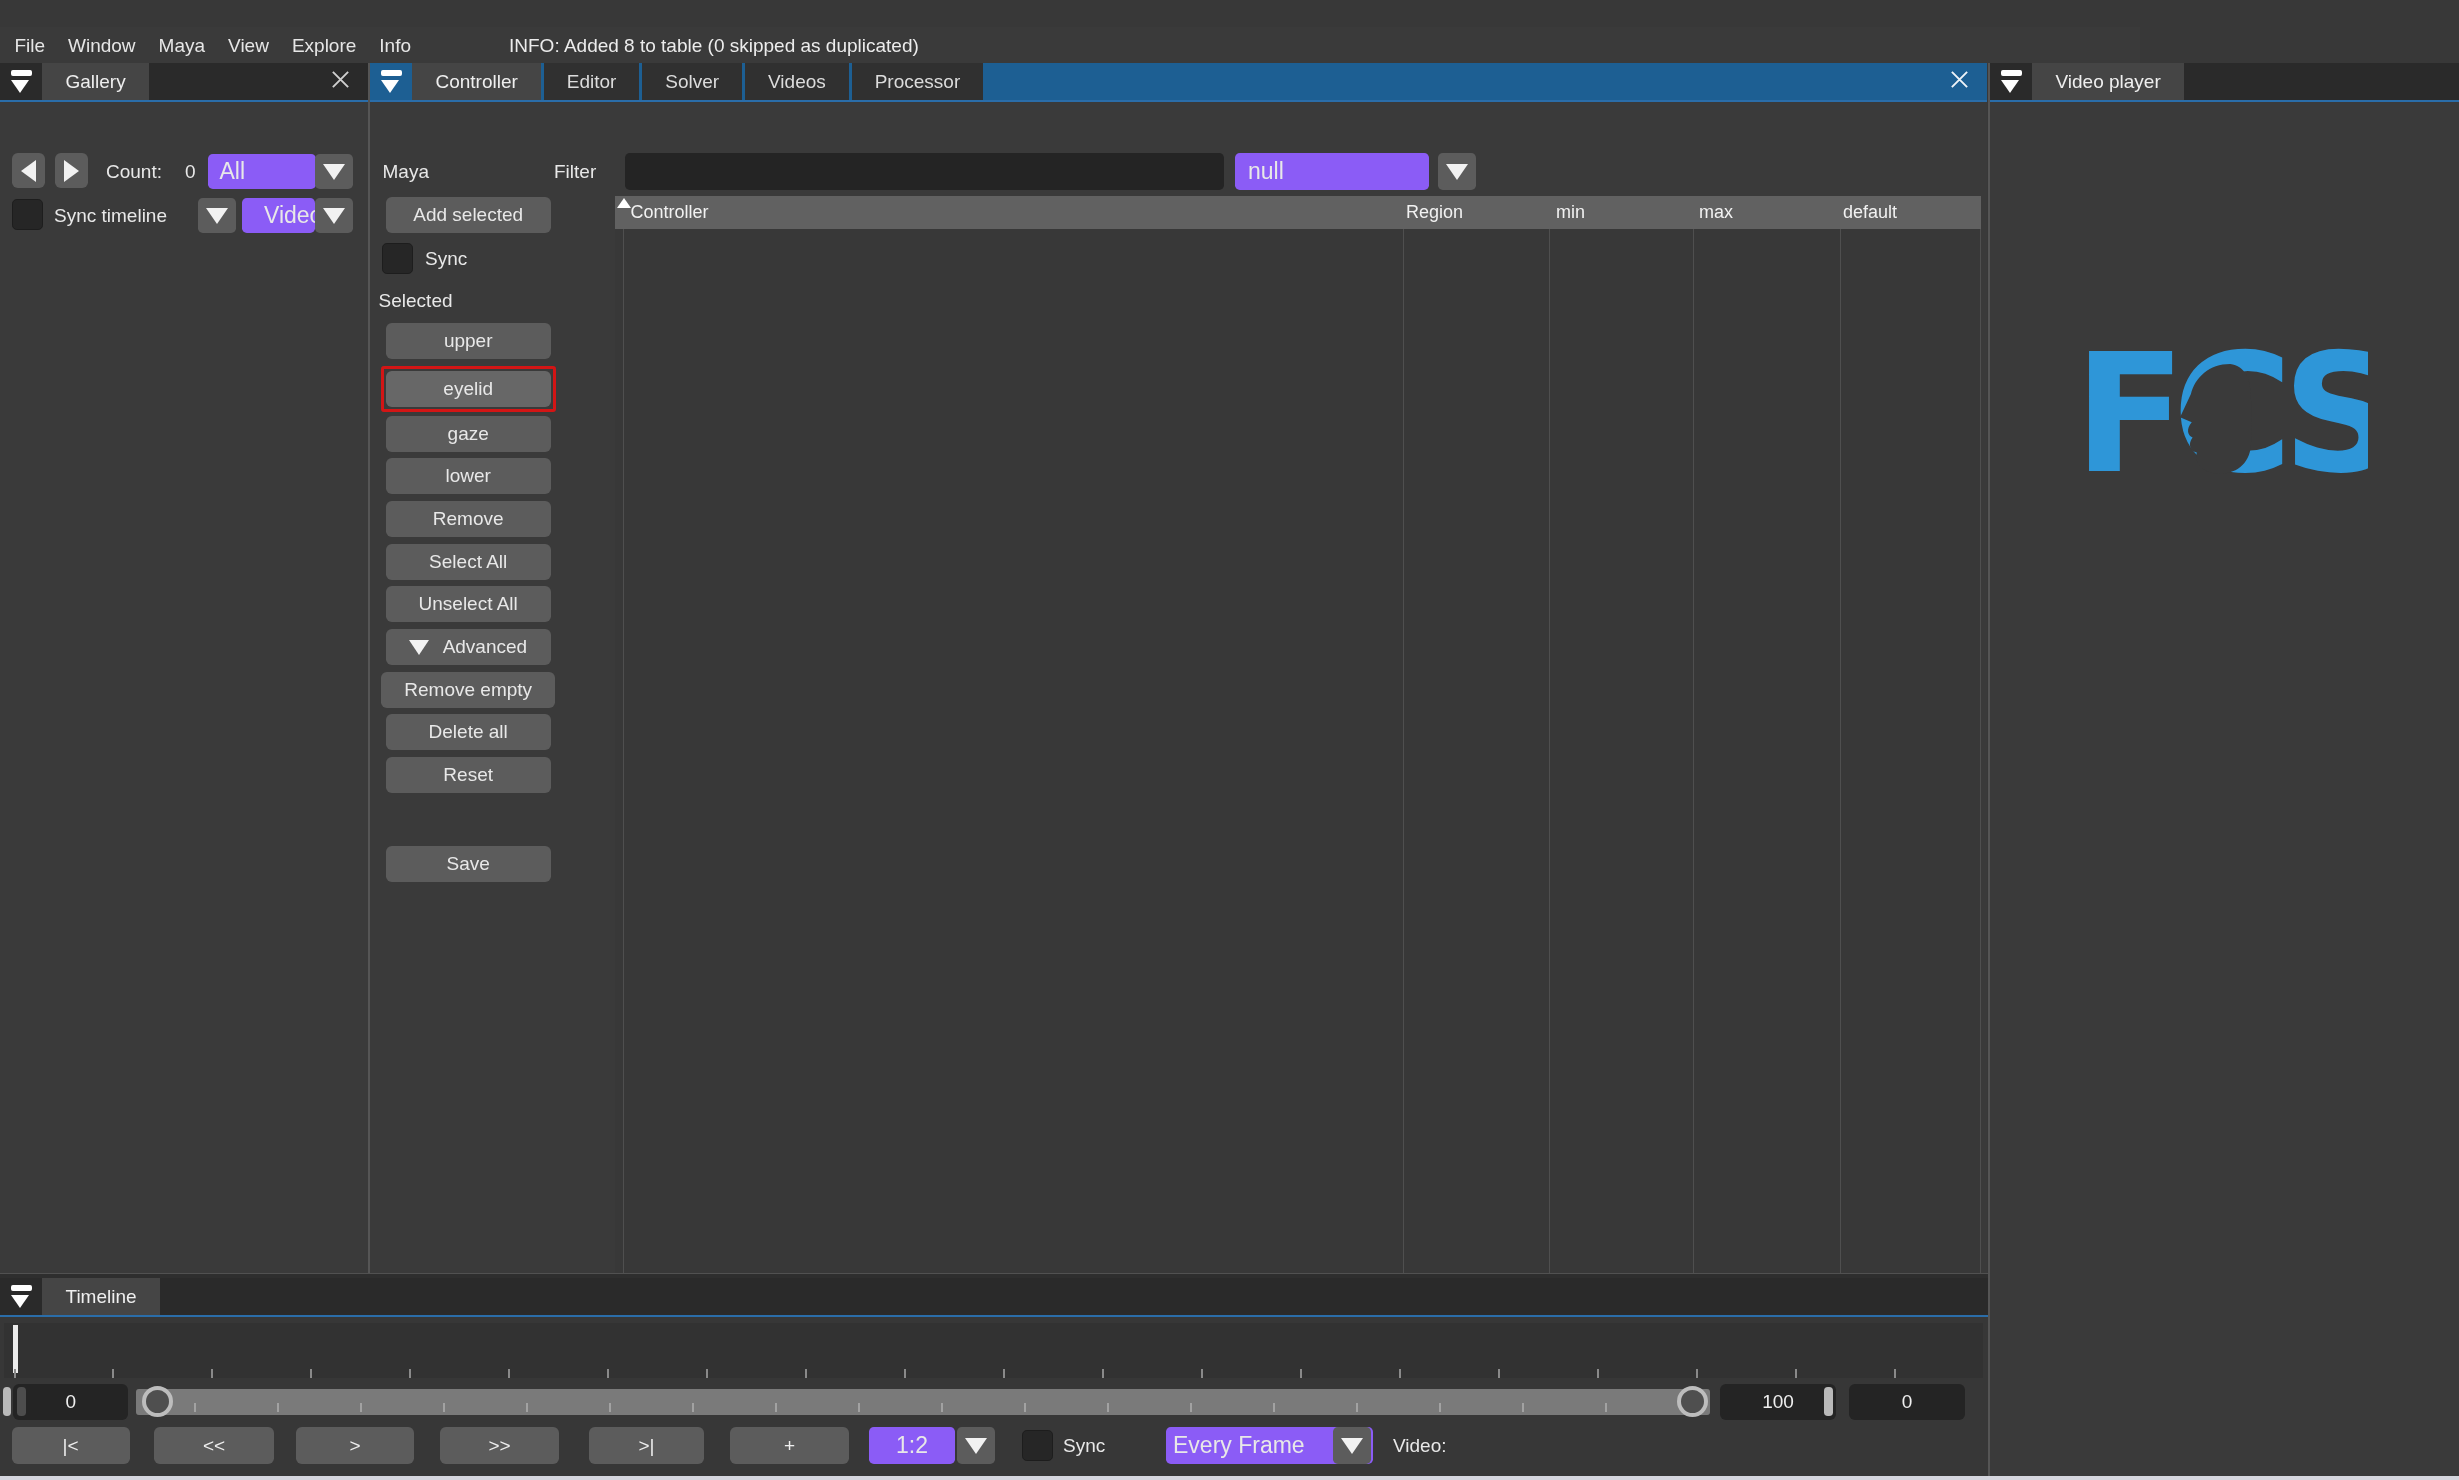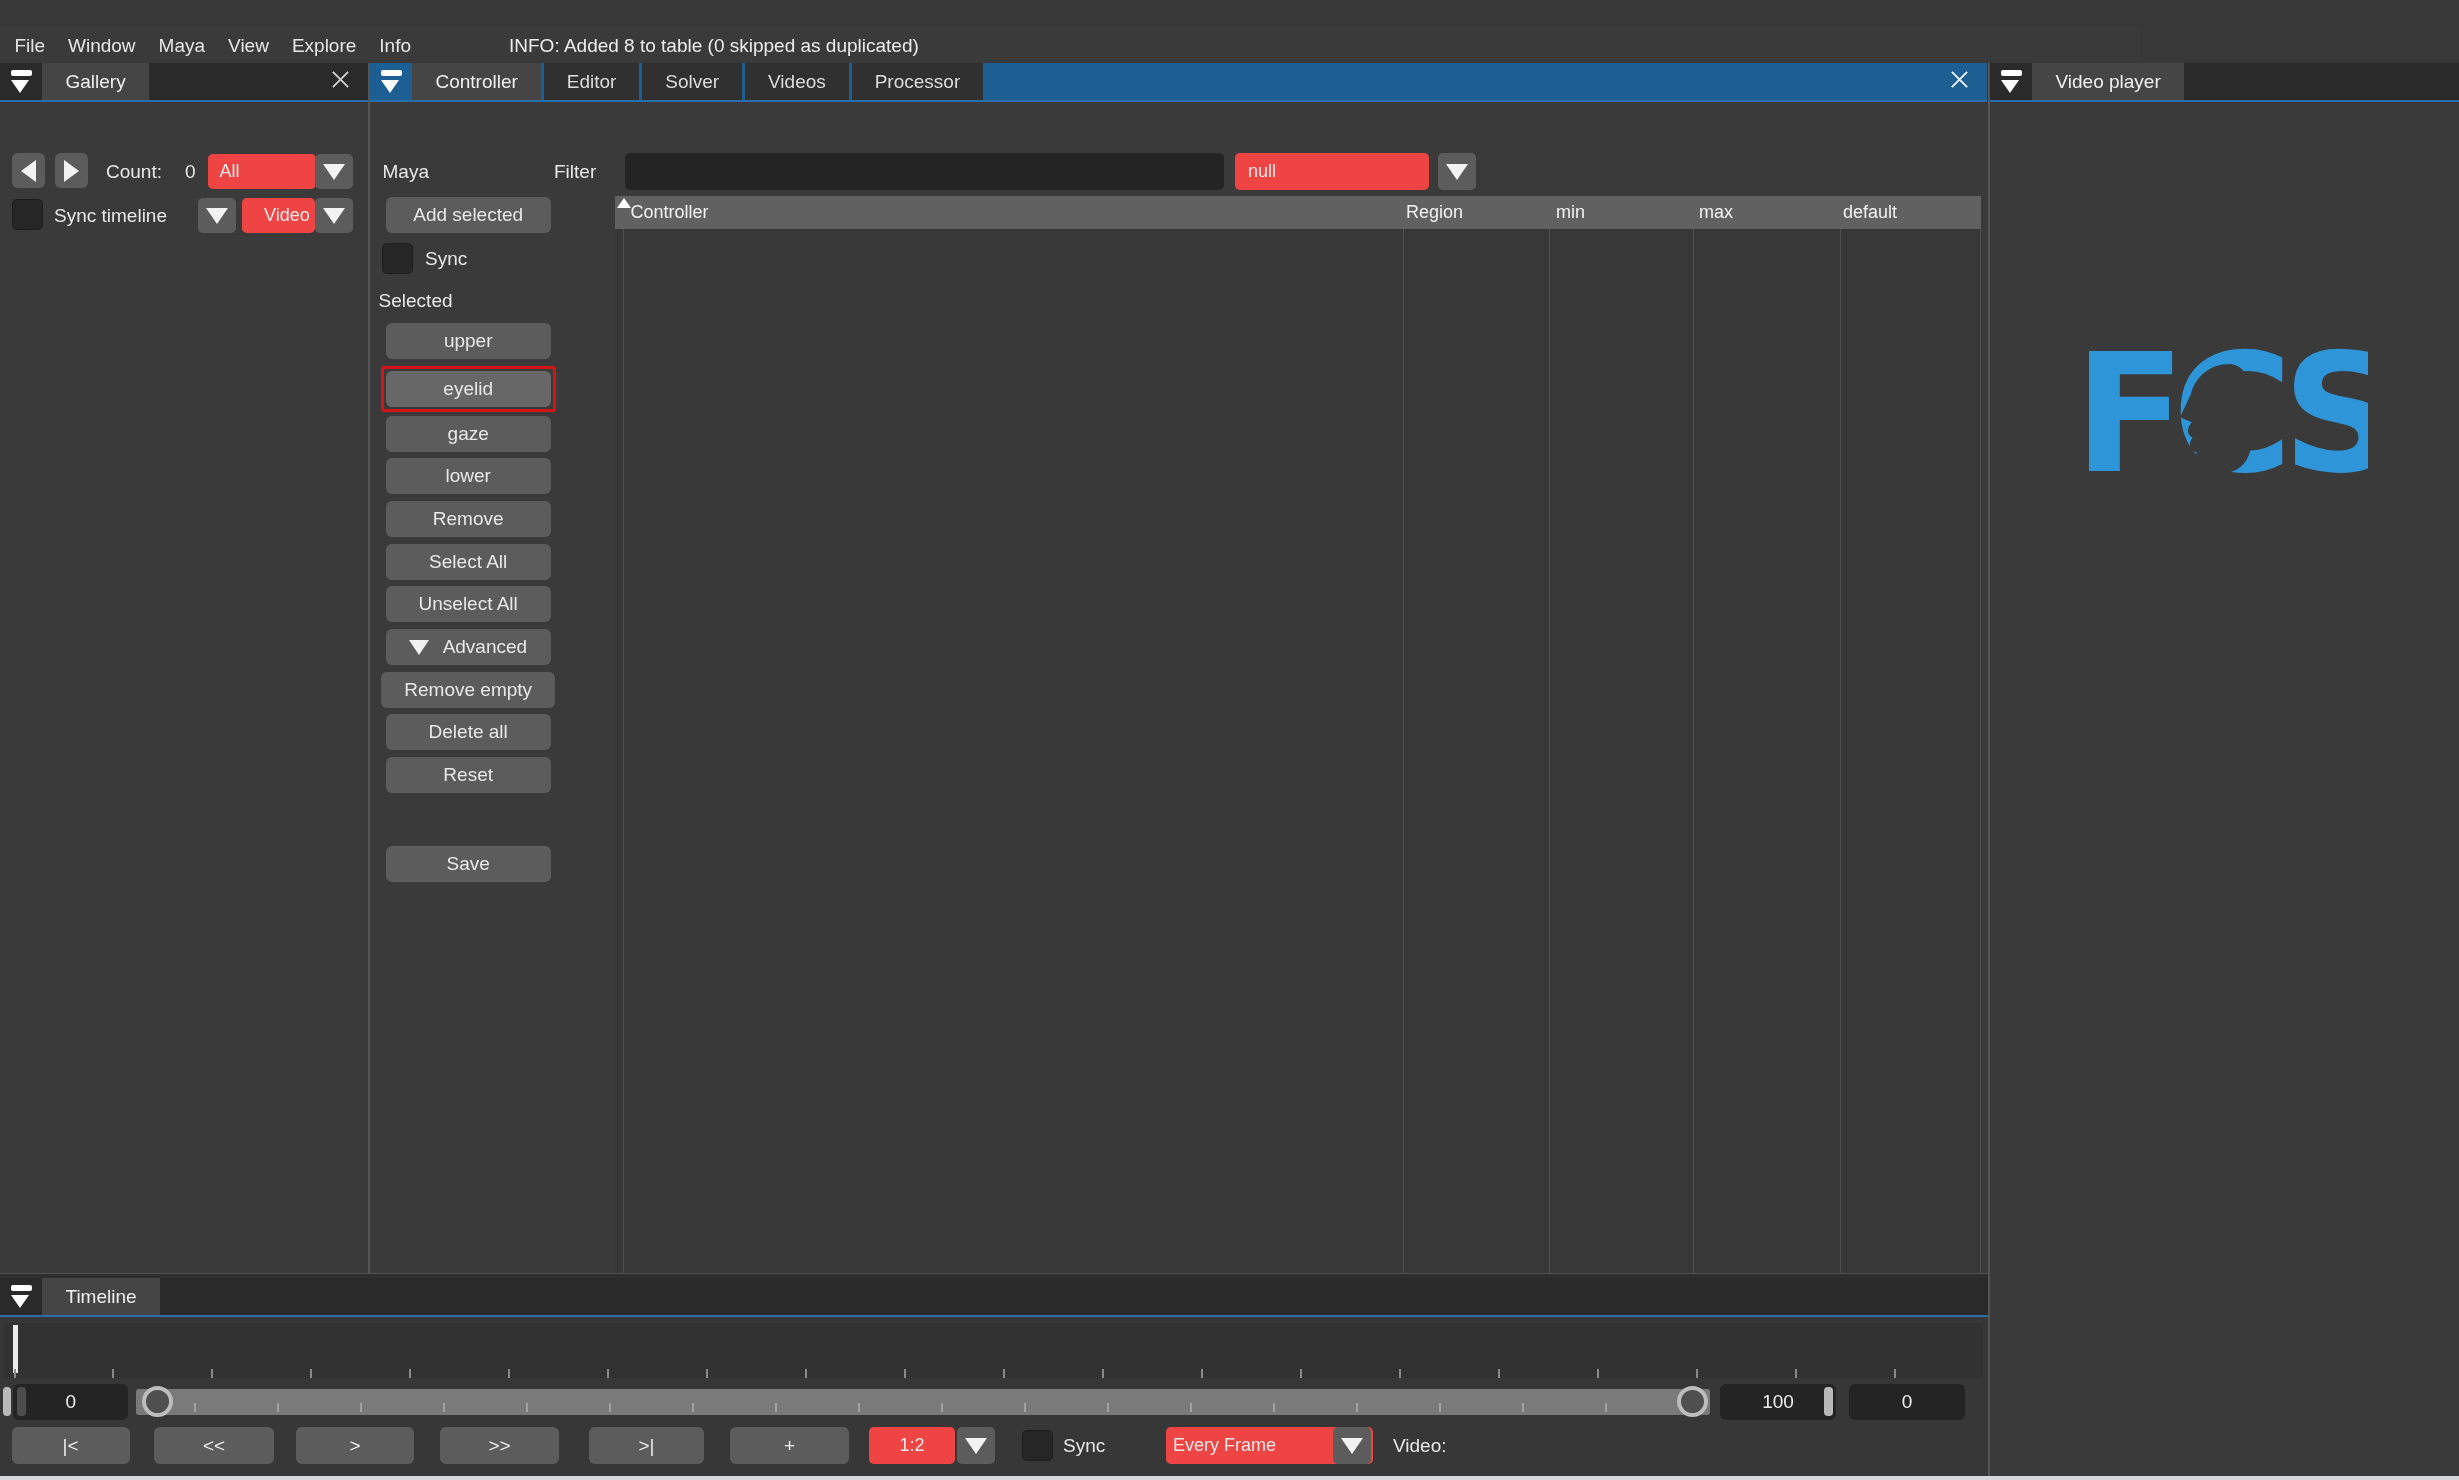--- a/index.html
+++ b/index.html
@@ -27,21 +27,21 @@
   .tabbar.blue { background:#1d5f93; }
   .collapse-icon { width:29px; height:29px; margin:0 5.8px 3.8px 7.7px; position:relative; flex:0 0 auto; }
   .collapse-icon .bar { position:absolute; left:2.9px; top:2.9px; width:21px; height:5.8px; border-radius:1.9px; background:#fff; }
   .collapse-icon .tri { position:absolute; left:3.8px; top:12.5px; width:0; height:0; border-left:9.6px solid transparent; border-right:9.6px solid transparent; border-top:13.4px solid #fff; }
   .tab { height:37px; line-height:37px; padding:0 23px; background:#303030; color:#dcdcdc; font-size:19px; margin-right:2.9px; white-space:nowrap; }
   .tab.active { background:#454545; color:#efefef; }
   .close-x { width:33px; height:33px; margin:0 11.5px 3.8px auto; display:flex; align-items:center; justify-content:center; }
 
   .btn { background:#5c5c5c; border:none; border-radius:5.8px; color:#e8e8e8; font-size:19px; font-family:inherit; display:flex; align-items:center; justify-content:center; }
   .checkbox { width:31px; height:31px; background:#262626; border:1px solid #1d1d1d; border-radius:4.8px; }
-  .dark-field { background:#ef4444; border-radius:4.8px; color:#e8e8e8; font-size:18px; display:flex; align-items:center; }
+  .dark-field { background:#8b5cf6; border-radius:4.8px; color:#e8e8e8; font-size:23px; display:flex; align-items:center; }
   .dd-btn { width:38px; background:#5c5c5c; border-radius:4.8px; display:flex; align-items:center; justify-content:center; }
   .tri-down { width:0; height:0; border-left:11.5px solid transparent; border-right:11.5px solid transparent; border-top:16.3px solid #f2f2f2; }
 
   
   .gallery-panel { position:absolute; left:0; top:63px; width:368px; height:1210px; background:#3a3a3a; }
   .gallery-content { position:absolute; left:0; top:42px; right:0; bottom:0; }
   .g-row1 { position:absolute; left:0; top:48px; height:37px; width:100%; }
   .g-row2 { position:absolute; left:0; top:92px; height:37px; width:100%; }
   .nav-btn { position:absolute; top:0; width:33px; height:35px; background:#5c5c5c; border-radius:5.8px; display:flex; align-items:center; justify-content:center; }
   .tri-left  { width:0; height:0; border-top:11.5px solid transparent; border-bottom:11.5px solid transparent; border-right:15.4px solid #f2f2f2; }

